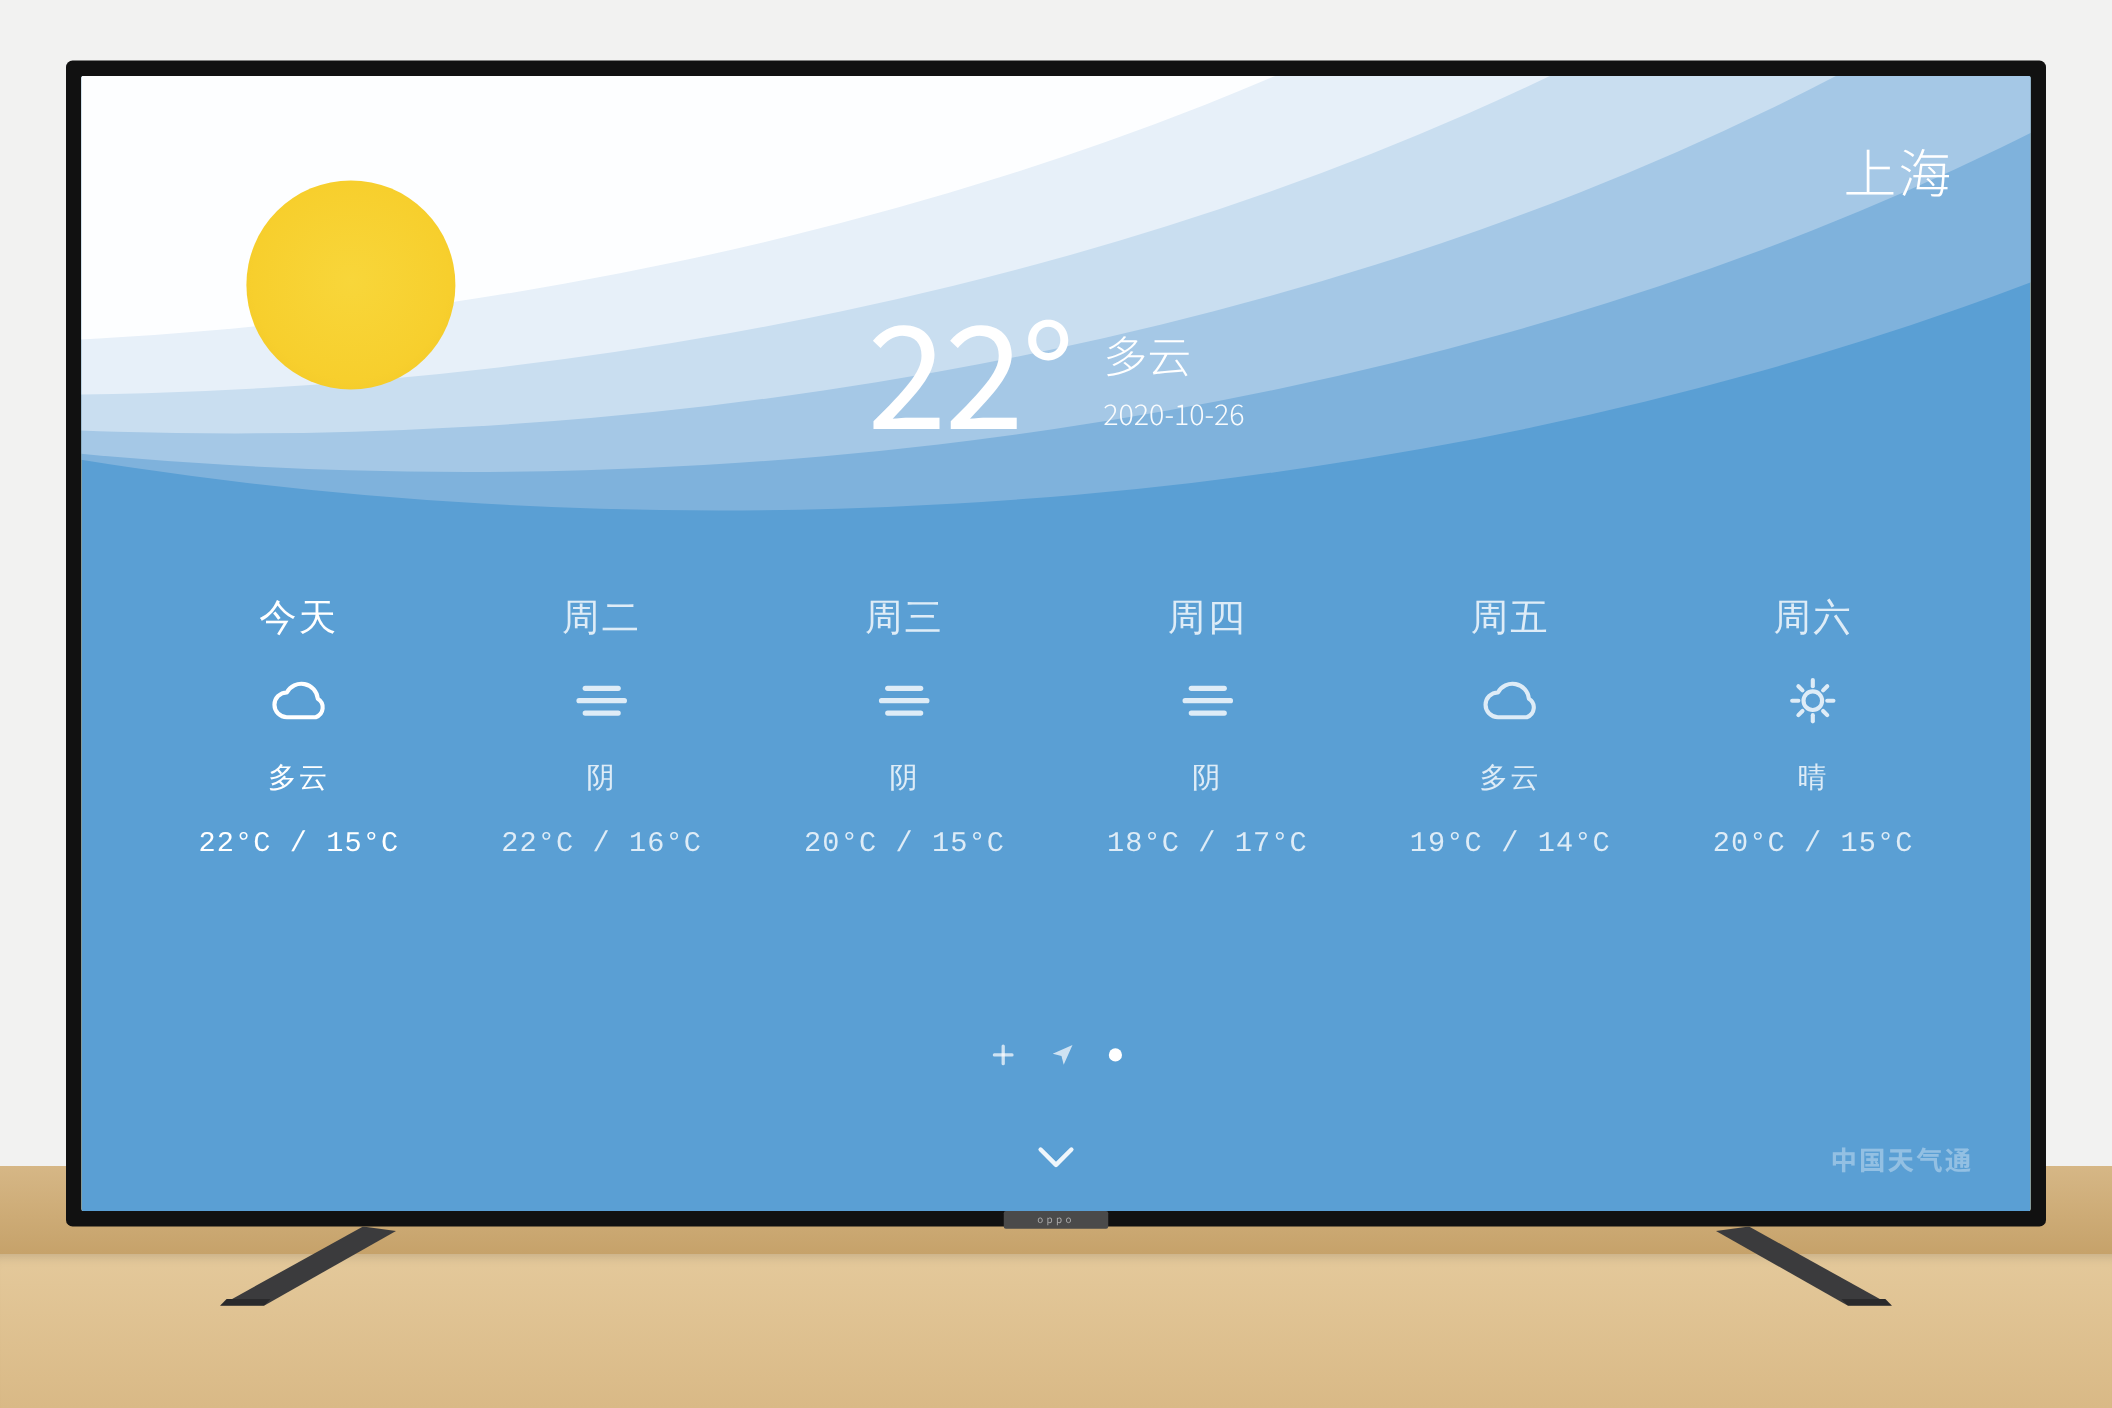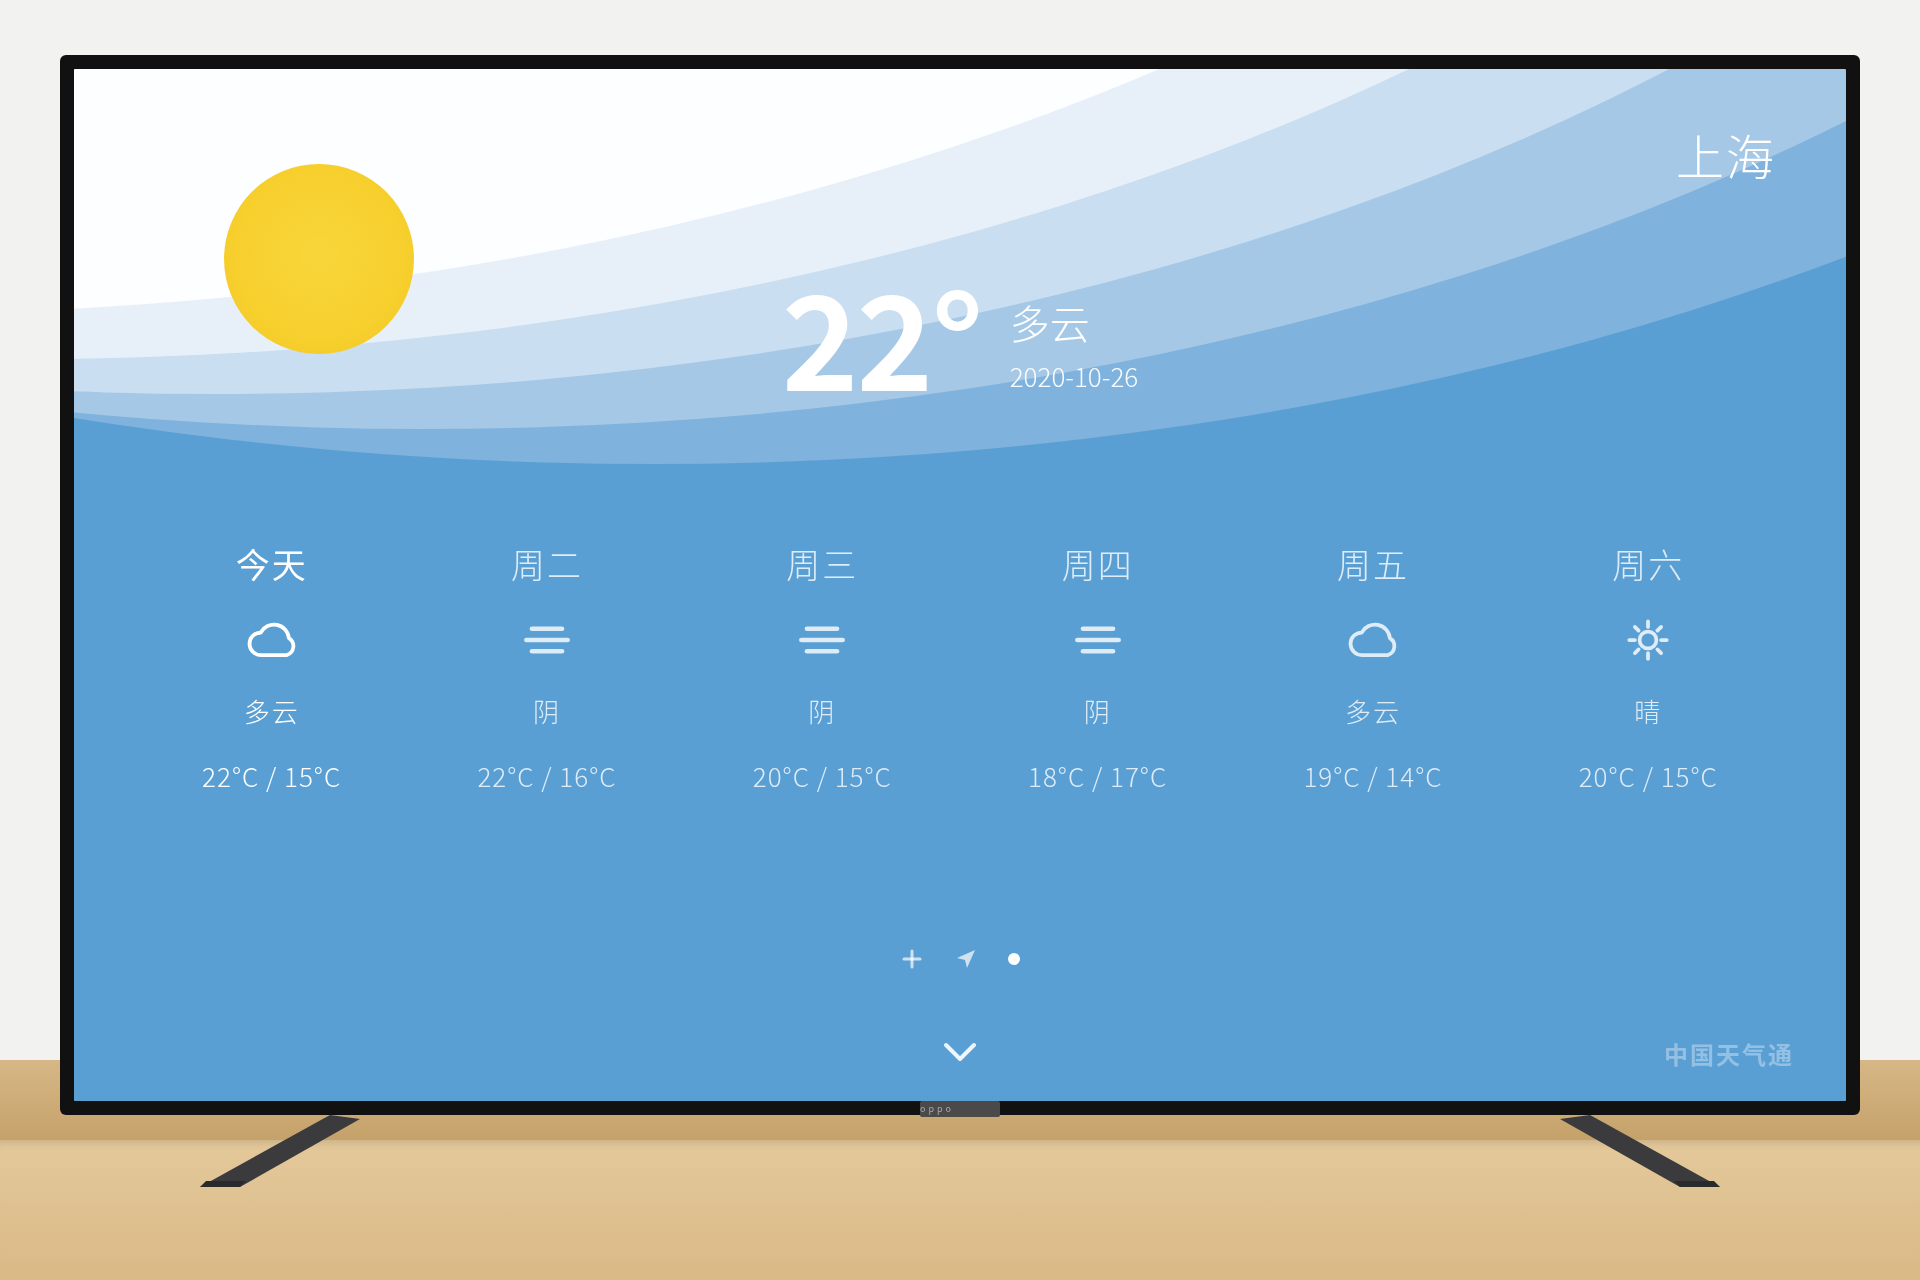--- a/index.html
+++ b/index.html
@@ -48,27 +48,28 @@
     inset:14px;
     background:#fef9c3;
     border-radius:2px;
     overflow:hidden;
   }
   .brand {
     position:absolute;
     left:50%;
     bottom:-2px;
     transform:translateX(-50%);
-    width:80px;
+    width:95px;
     height:16px;
     background:#4a4a4a;
     border-radius:2px;
     font-size:9px;
     letter-spacing:3px;
     color:#aaa;
+    text-align:center;
     line-height:16px;
   }
   .leg {
     position:absolute;
     bottom:-72px;
     width:200px;
     height:72px;
   }
   .leg svg { width:100%; height:100%; display:block; }
   .leg.left  { left:140px; }
@@ -117,21 +118,21 @@
     position:absolute;
     top:200px;
     left:50%;
     transform:translateX(-50%);
     display:flex;
     align-items:center;
     gap:28px;
   }
   .current .temp {
     font-size:130px;
-    font-weight:700;
+    font-weight:400;
     line-height:1;
     letter-spacing:-2px;
     text-align:right;
   }
   .current .meta {
     display:flex;
     flex-direction:column;
     gap:6px;
     padding-top:18px;
   }
@@ -153,20 +154,21 @@
     justify-content:space-evenly;
     padding:0 60px;
   }
   .day {
     flex:1;
     display:flex;
     flex-direction:column;
     align-items:center;
     gap:28px;
     color:rgba(255,255,255,.8);
+    font-family:Liberation Mono, monospace;
   }
   .day.today { color:#fff; }
   .day .label { font-size:34px; font-weight:300; letter-spacing:2px; }
   .day.today .label { font-weight:400; }
   .day .icon-slot { width:60px; height:48px; display:flex; align-items:center; justify-content:center; }
   .day .icon-slot svg { width:100%; height:100%; }
   .day .cond-sm { font-size:26px; font-weight:300; letter-spacing:2px; }
   .day .range { font-size:26px; font-weight:300; letter-spacing:1px; }
 
   .pager {

